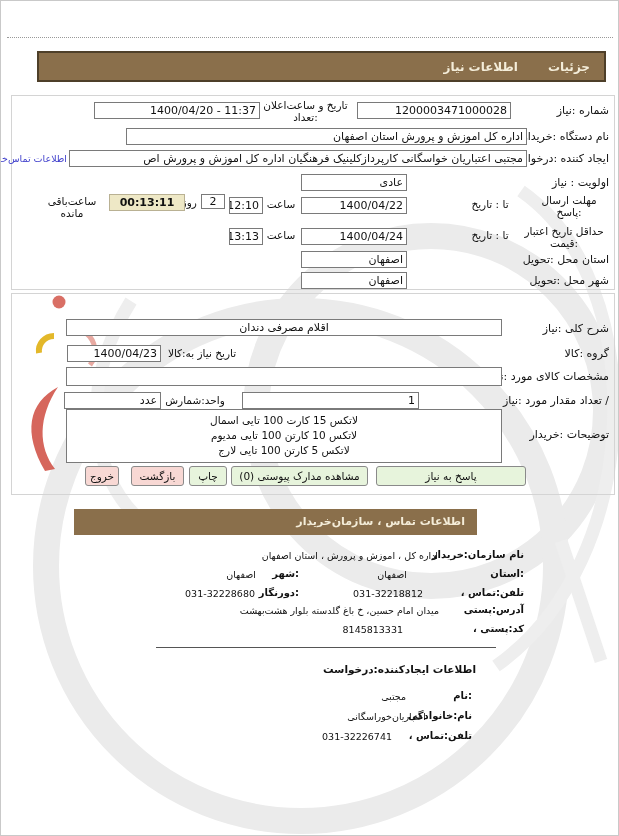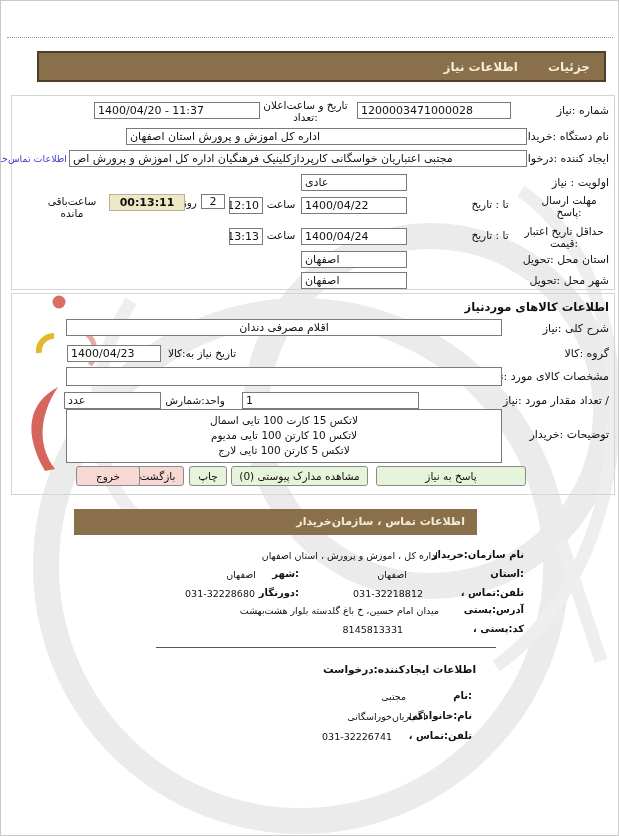--- a/index.html
+++ b/index.html
@@ -12,21 +12,21 @@
   .bar1{left:36px;top:50px;width:569px;height:31px;border:2px solid #4e3f29;display:flex;align-items:center;
         padding:0 14px;gap:30px;font-size:12px;font-weight:bold;}
   .bar2{left:73px;top:508px;width:403px;height:26px;line-height:26px;padding:0 12px;font-size:11px;font-weight:bold;}
   .tab{cursor:pointer;white-space:nowrap;}
   .panel{position:absolute;border:1px solid #d4d4d4;background:transparent;}
   .p1{left:10px;top:94px;width:602px;height:193px;}
   .p2{left:10px;top:292px;width:602px;height:200px;}
   .lbl{position:absolute;direction:rtl;text-align:right;font-size:11px;white-space:nowrap;}
   .lbl2{position:absolute;direction:rtl;text-align:center;font-size:10.5px;line-height:11.5px;white-space:nowrap;}
   .box{position:absolute;background:#fff;border:1px solid #7a7a7a;font-size:11px;line-height:15px;
-       padding:0 3px;direction:rtl;text-align:left;overflow:hidden;white-space:nowrap;box-sizing:border-box;height:17px;}
+       padding:0 3px;direction:rtl;text-align:right;overflow:hidden;white-space:nowrap;box-sizing:border-box;height:17px;}
   .ctr{text-align:center;}
   .ltr{direction:ltr;unicode-bidi:isolate;}
   .timer{position:absolute;background:#eee8c6;border:1px solid #b9b193;font-size:11px;font-weight:bold;
          text-align:center;line-height:15px;box-sizing:border-box;height:17px;direction:ltr;}
   .link{position:absolute;color:#4040cc;font-size:9.5px;direction:rtl;text-align:right;white-space:nowrap;cursor:pointer;}
   .hdr{position:absolute;direction:rtl;text-align:right;font-weight:bold;font-size:11.5px;white-space:nowrap;}
   .btn{position:absolute;top:465px;height:20px;border:1px solid #8a8a8a;border-radius:3px;font-size:10.5px;
        line-height:18px;text-align:center;direction:rtl;box-sizing:border-box;cursor:pointer;white-space:nowrap;}
   .btn-green{background:#e7f4dc;}
   .btn-pink{background:#f8d8d4;}
@@ -113,21 +113,20 @@
     <div class="box ctr" style="left:228px;top:227px;width:34px"><span class="ltr">13:13</span></div>
 
     <div class="lbl" style="left:498px;top:252px;width:110px">استان محل :تحویل</div>
     <div class="box" style="left:300px;top:250px;width:106px">اصفهان</div>
 
     <div class="lbl" style="left:498px;top:273px;width:110px">شهر محل :تحویل</div>
     <div class="box" style="left:300px;top:271px;width:106px">اصفهان</div>
 
     <div class="panel p2"></div>
 
-    <div class="hdr" style="left:420px;top:299px;width:188px">اطلاعات کالاهای موردنیاز</div>
 
     <div class="lbl" style="left:520px;top:321px;width:88px">شرح کلی :نیاز</div>
     <div class="box ctr" style="left:65px;top:318px;width:436px">اقلام مصرفی دندان</div>
 
     <div class="lbl" style="left:530px;top:346px;width:78px">گروه :کالا</div>
     <div class="lbl2" style="left:163px;top:347px;width:76px">تاریخ نیاز به:کالا</div>
     <div class="box" style="left:66px;top:344px;width:94px"><span class="ltr">1400/04/23</span></div>
 
     <div class="lbl" style="left:480px;top:369px;width:128px">مشخصات کالای مورد :نیاز</div>
     <div class="box" style="left:65px;top:366px;width:436px;height:19px"></div>
@@ -141,21 +140,21 @@
     <div class="notes">
       <div>لاتکس 15 کارت 100 تایی اسمال</div>
       <div>لاتکس 10 کارتن 100 تایی مدیوم</div>
       <div>لاتکس 5 کارتن 100 تایی لارج</div>
     </div>
 
     <div class="btn btn-green" style="left:375px;width:150px">پاسخ به نیاز</div>
     <div class="btn btn-green" style="left:230px;width:137px">مشاهده مدارک پیوستی (0)</div>
     <div class="btn btn-green" style="left:188px;width:38px">چاپ</div>
     <div class="btn btn-pink" style="left:130px;width:53px">بازگشت</div>
-    <div class="btn btn-pink" style="left:75px;width:64px">خروج</div>
+    <div class="btn btn-pink" style="left:84px;width:34px">خروج</div>
 
     <div class="bar bar2">اطلاعات تماس ، سازمان‌خریدار</div>
 
     <div class="clbl" style="left:430px;top:548px;width:93px">نام سازمان:خریدار</div>
     <div class="cval" style="left:240px;top:549px;width:197px">اداره کل ، اموزش و پرورش ، استان اصفهان</div>
 
     <div class="clbl" style="left:430px;top:567px;width:93px">:استان</div>
     <div class="cval" style="left:340px;top:568px;width:66px">اصفهان</div>
     <div class="clbl" style="left:253px;top:567px;width:45px">:شهر</div>
     <div class="cval" style="left:195px;top:568px;width:60px">اصفهان</div>

